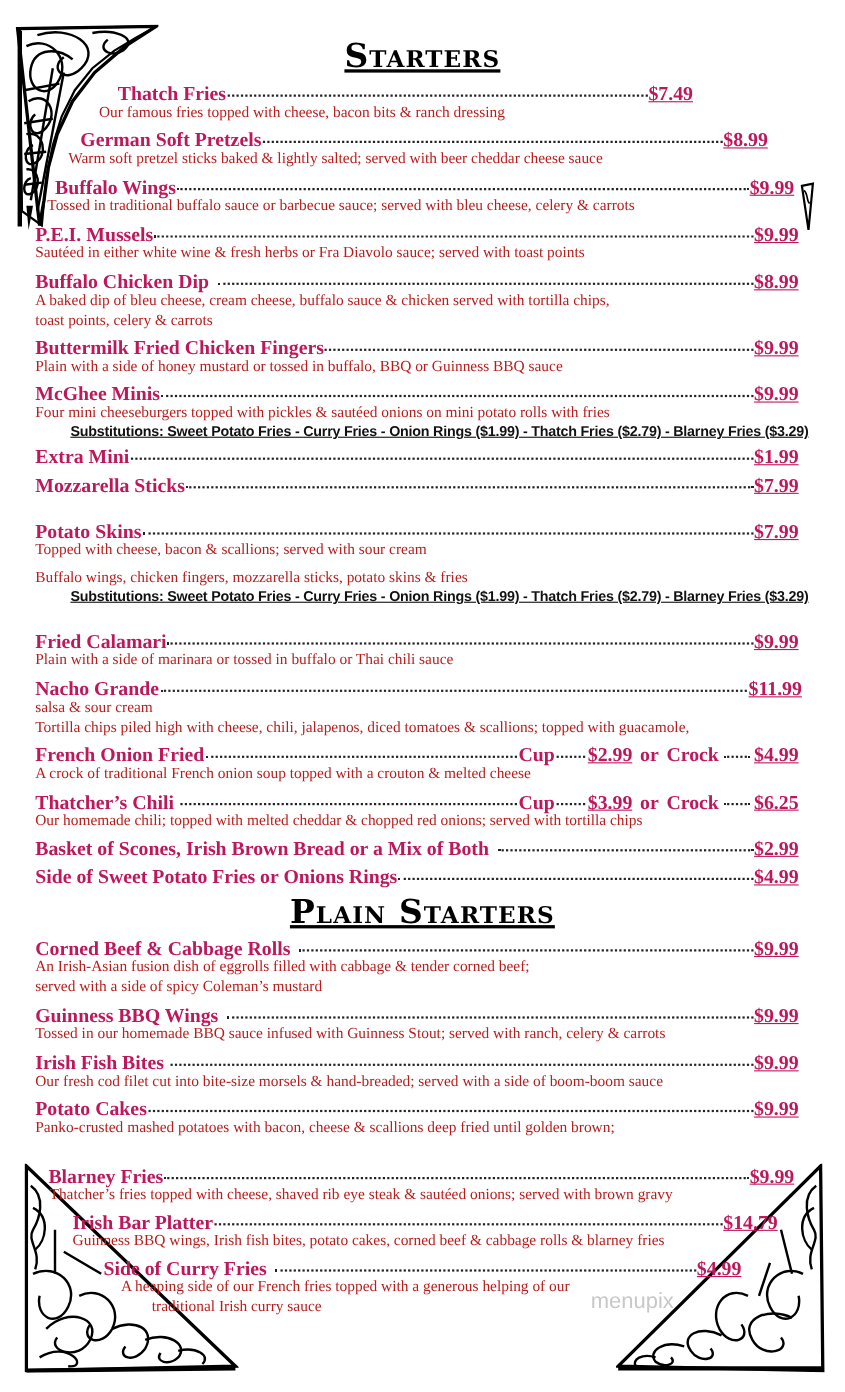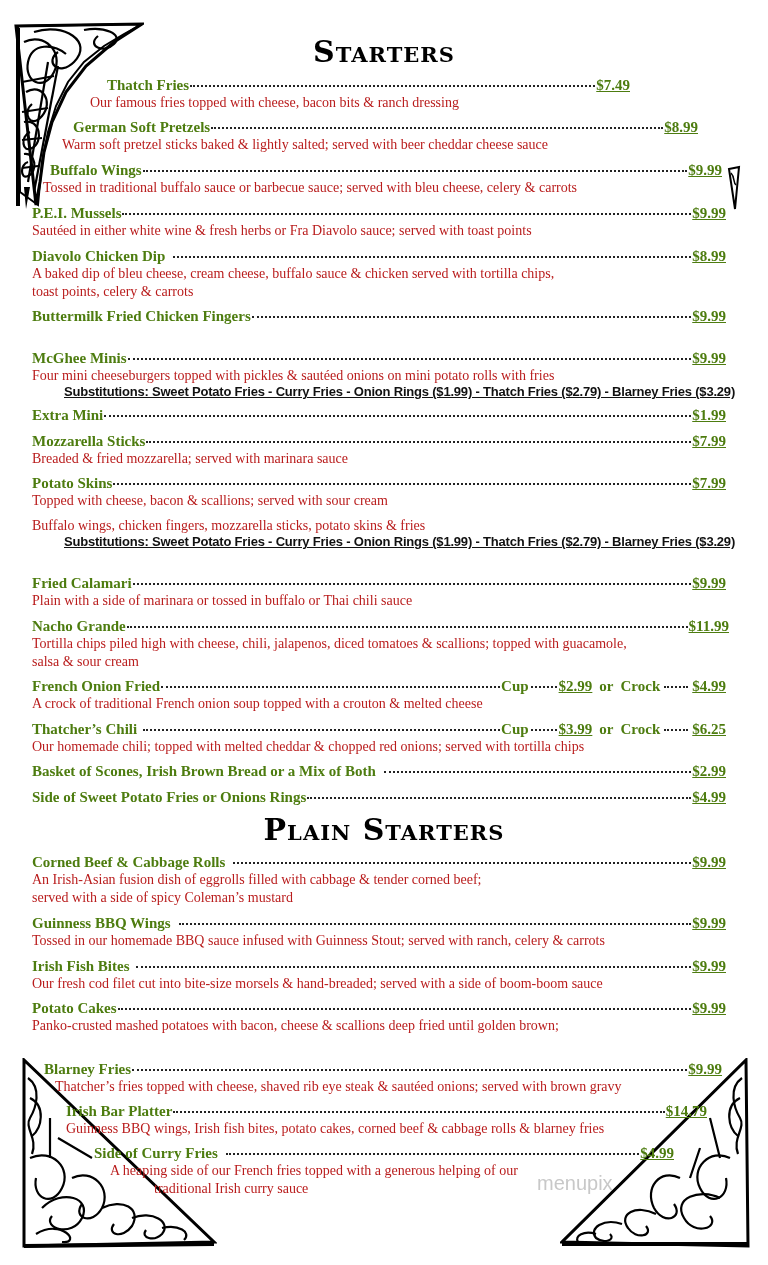--- a/index.html
+++ b/index.html
@@ -5,27 +5,27 @@
   html, body { margin: 0; padding: 0; background: #ffffff; }
   body {
     width: 768px; height: 1265px; position: relative; overflow: hidden;
     font-family: "Liberation Serif", "DejaVu Serif", serif;
     color: #111;
   }
   .section-title {
     position: absolute; left: 0; width: 768px; text-align: center;
     font-family: "DejaVu Serif", serif; font-weight: 900;
     font-size: 30px; letter-spacing: 1px; color: #000;
-    font-variant: small-caps; line-height: 1;
+    font-variant: small-caps; line-height: 1; text-decoration: underline;
   }
   .item { position: absolute; }
   .row {
     display: flex; align-items: baseline; white-space: nowrap;
     font-family: "Liberation Serif", serif; font-weight: bold;
-    font-size: 15px; line-height: 17px; color: #4d7c0f;
+    font-size: 18px; line-height: 17px; color: #be185d;
   }
   .row .name { flex: 0 0 auto; }
   .row .leader {
     flex: 1 1 auto; overflow: hidden; margin: 0 1px;
     border-bottom: 2px dotted #222; height: 0; position: relative; top: -3px;
     min-width: 10px;
   }
   .row .price { flex: 0 0 auto; text-decoration: underline; }
   .row .fixed-leader {
     flex: 0 0 auto; border-bottom: 2px dotted #222; height: 0;
@@ -143,34 +143,35 @@
   <div class="row">
       <span class="name">P.E.I. Mussels</span>
       <span class="leader"></span>
       <span class="price">$9.99</span>
     </div>
   <div class="desc">Sautéed in either white wine &amp; fresh herbs or Fra Diavolo sauce; served with toast points</div>
 </div>
 
 <div class="item" style="left:32px;top:248px;width:694px">
   <div class="row">
-      <span class="name">Diavolo Chicken Dip</span>
+      <span class="name">Buffalo Chicken Dip</span>
       <span class="leader" style="margin-left:8px"></span>
       <span class="price">$8.99</span>
     </div>
   <div class="desc">A baked dip of bleu cheese, cream cheese, buffalo sauce &amp; chicken served with tortilla chips,</div>
   <div class="desc">toast points, celery &amp; carrots</div>
 </div>
 
 <div class="item" style="left:32px;top:308px;width:694px">
   <div class="row">
       <span class="name">Buttermilk Fried Chicken Fingers</span>
       <span class="leader"></span>
       <span class="price">$9.99</span>
     </div>
+  <div class="desc">Plain with a side of honey mustard or tossed in buffalo, BBQ or Guinness BBQ sauce</div>
 </div>
 
 <div class="item" style="left:32px;top:350px;width:694px">
   <div class="row">
       <span class="name">McGhee Minis</span>
       <span class="leader"></span>
       <span class="price">$9.99</span>
     </div>
   <div class="desc">Four mini cheeseburgers topped with pickles &amp; sautéed onions on mini potato rolls with fries</div>
   <div class="subs" style="margin-left:32px">Substitutions: Sweet Potato Fries - Curry Fries - Onion Rings ($1.99) - Thatch Fries ($2.79) - Blarney Fries ($3.29)</div>
@@ -183,21 +184,20 @@
       <span class="price">$1.99</span>
     </div>
 </div>
 
 <div class="item" style="left:32px;top:433px;width:694px">
   <div class="row">
       <span class="name">Mozzarella Sticks</span>
       <span class="leader"></span>
       <span class="price">$7.99</span>
     </div>
-  <div class="desc">Breaded &amp; fried mozzarella; served with marinara sauce</div>
 </div>
 
 <div class="item" style="left:32px;top:475px;width:694px">
   <div class="row">
       <span class="name">Potato Skins</span>
       <span class="leader"></span>
       <span class="price">$7.99</span>
     </div>
   <div class="desc">Topped with cheese, bacon &amp; scallions; served with sour cream</div>
 </div>
@@ -215,22 +215,22 @@
     </div>
   <div class="desc">Plain with a side of marinara or tossed in buffalo or Thai chili sauce</div>
 </div>
 
 <div class="item" style="left:32px;top:618px;width:697px">
   <div class="row">
       <span class="name">Nacho Grande</span>
       <span class="leader"></span>
       <span class="price">$11.99</span>
     </div>
+  <div class="desc">salsa &amp; sour cream</div>
   <div class="desc">Tortilla chips piled high with cheese, chili, jalapenos, diced tomatoes &amp; scallions; topped with guacamole,</div>
-  <div class="desc">salsa &amp; sour cream</div>
 </div>
 
 <div class="item" style="left:32px;top:678px;width:694px">
   <div class="row">
     <span class="name">French Onion Fried</span>
     <span class="leader"></span>
     <span class="word" style="margin:0">Cup</span>
     <span class="fixed-leader" style="width:26px"></span>
     <span class="price">$2.99</span>
     <span class="word" style="margin:0 7px">or</span>
@@ -310,35 +310,35 @@
     </div>
   <div class="desc">Panko-crusted mashed potatoes with bacon, cheese &amp; scallions deep fried until golden brown;</div>
 </div>
 
 <div class="item" style="left:44px;top:1061px;width:678px">
   <div class="row">
       <span class="name">Blarney Fries</span>
       <span class="leader"></span>
       <span class="price">$9.99</span>
     </div>
-  <div class="desc" style="margin-left:11px">Thatcher’s fries topped with cheese, shaved rib eye steak &amp; sautéed onions; served with brown gravy</div>
+  <div class="desc" style="margin-left:1px">Thatcher’s fries topped with cheese, shaved rib eye steak &amp; sautéed onions; served with brown gravy</div>
 </div>
 
 <div class="item" style="left:66px;top:1103px;width:641px">
   <div class="row">
       <span class="name">Irish Bar Platter</span>
       <span class="leader"></span>
       <span class="price">$14.79</span>
     </div>
   <div class="desc" style="margin-left:0">Guinness BBQ wings, Irish fish bites, potato cakes, corned beef &amp; cabbage rolls &amp; blarney fries</div>
 </div>
 
 <div class="item" style="left:94px;top:1145px;width:580px">
   <div class="row">
       <span class="name">Side of Curry Fries</span>
       <span class="leader" style="margin-left:8px"></span>
       <span class="price">$4.99</span>
     </div>
   <div class="desc" style="margin-left:16px">A heaping side of our French fries topped with a generous helping of our</div>
-  <div class="desc" style="margin-left:60px">traditional Irish curry sauce</div>
+  <div class="desc" style="margin-left:44px">traditional Irish curry sauce</div>
 </div>
 
 <div class="watermark">menupix</div>
 
 </body></html>

